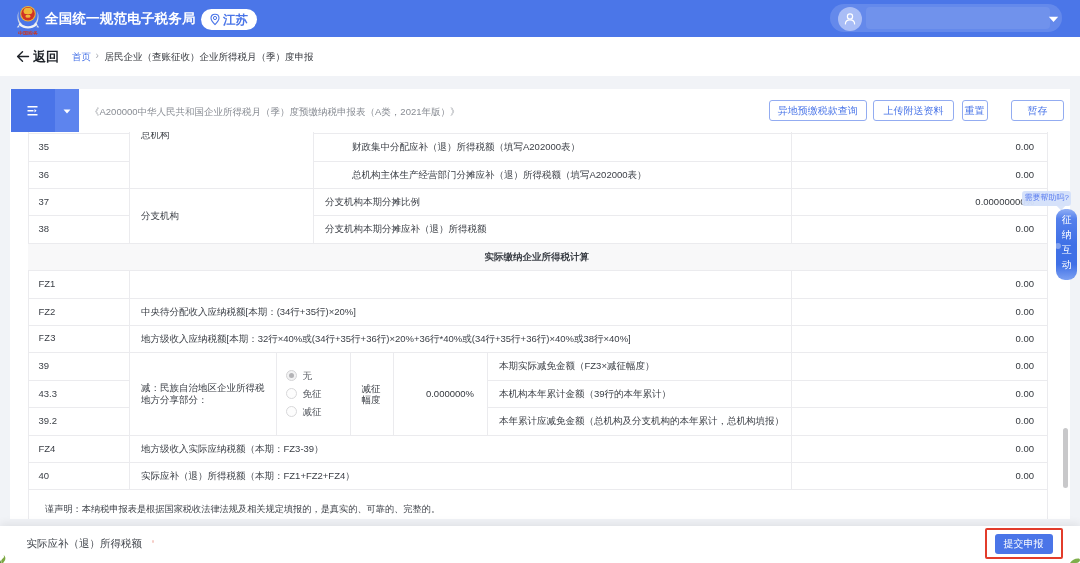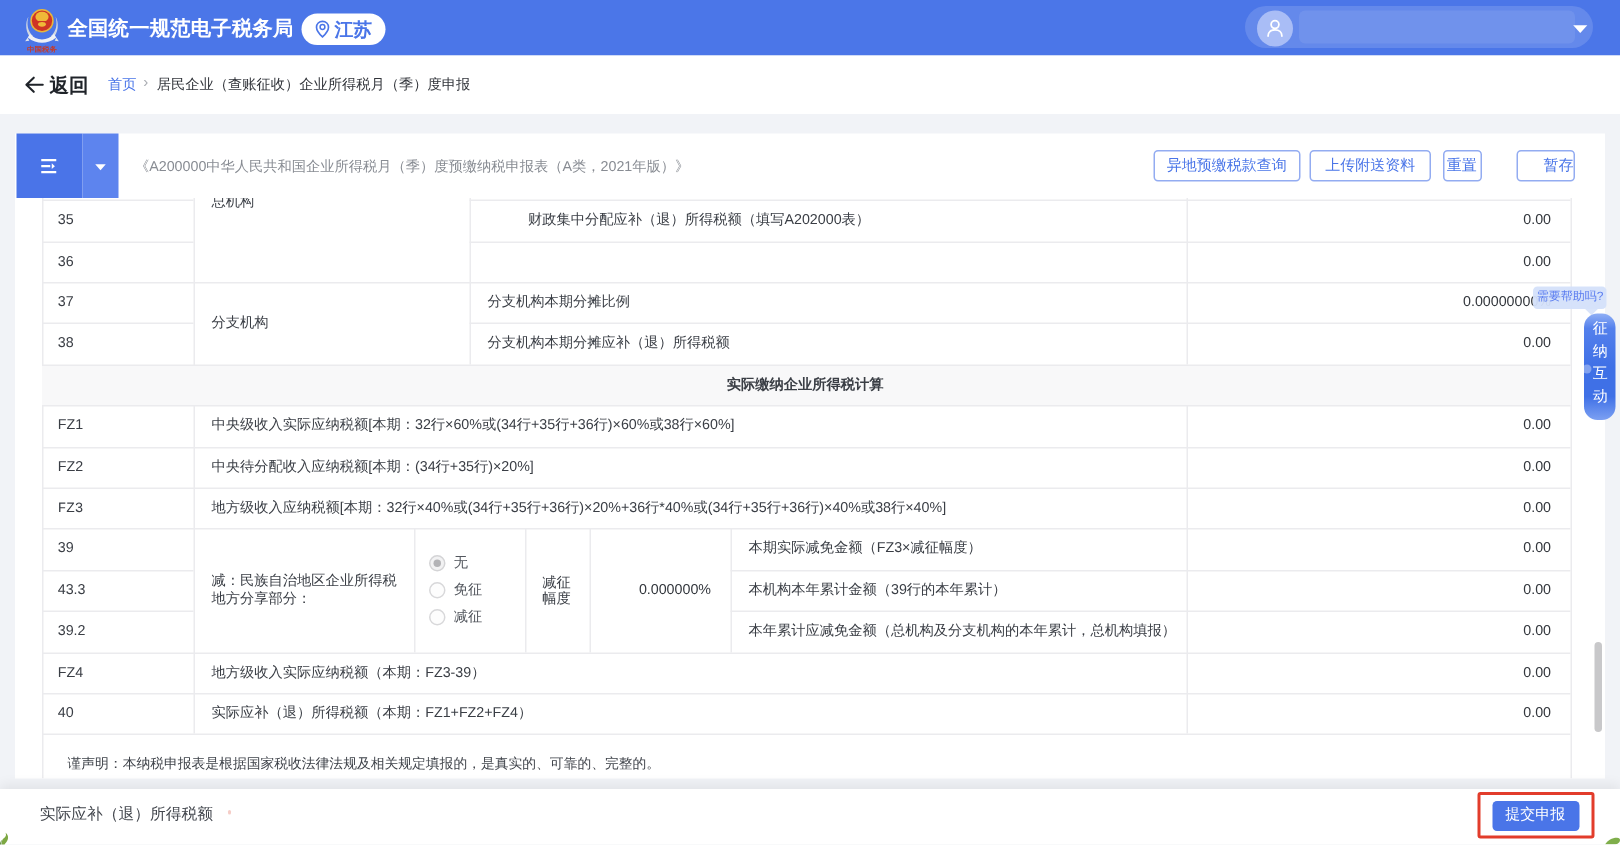--- a/index.html
+++ b/index.html
@@ -70,21 +70,21 @@
 </svg>
 <svg class="abs" style="left:63px;top:109px;" width="8" height="5" viewBox="0 0 8 5">
   <path d="M0.5 0.5 L4 4.5 L7.5 0.5 Z" fill="#fff"></path>
 </svg>
 
 <div class="t" style="left:90px;top:106.5px;font-size:9.5px;color:#888c93;">《A200000中华人民共和国企业所得税月（季）度预缴纳税申报表（A类，2021年版）》</div>
 
 <div class="t" style="left:768.5px;top:100px;width:98.5px;height:20.5px;border:1px solid #93acf1;border-radius:3px;box-sizing:border-box;font-size:10px;color:#4a75e8;text-align:center;line-height:19px;">异地预缴税款查询</div>
 <div class="t" style="left:873px;top:100px;width:81px;height:20.5px;border:1px solid #93acf1;border-radius:3px;box-sizing:border-box;font-size:10px;color:#4a75e8;text-align:center;line-height:19px;">上传附送资料</div>
 <div class="t" style="left:961.5px;top:100px;width:26px;height:20.5px;border:1px solid #93acf1;border-radius:3px;box-sizing:border-box;font-size:10px;color:#4a75e8;text-align:center;line-height:19px;">重置</div>
-<div class="t" style="left:1011px;top:100px;width:39px;height:20.5px;border:1px solid #93acf1;border-radius:3px;box-sizing:border-box;font-size:10px;color:#4a75e8;text-align:right;line-height:19px;">暂存</div>
+<div class="t" style="left:1011px;top:100px;width:53px;height:20.5px;border:1px solid #93acf1;border-radius:3px;box-sizing:border-box;font-size:10px;color:#4a75e8;text-align:center;line-height:19px;">暂存</div>
 
 <div id="tbl" class="abs" style="left:0;top:131.5px;width:1080px;height:387.5px;overflow:hidden;">
 
 <div class="hline" style="left:27.5px;top:1.7px;width:101.5px;"></div>
 <div class="hline" style="left:313px;top:1.7px;width:734px;"></div>
 <div class="hline" style="left:27.5px;top:29.1px;width:101.5px;"></div>
 <div class="hline" style="left:313px;top:29.1px;width:734px;"></div>
 <div class="hline" style="left:27.5px;top:56.5px;width:1019.5px;"></div>
 <div class="hline" style="left:27.5px;top:83.9px;width:101.5px;"></div>
 <div class="hline" style="left:313px;top:83.9px;width:734px;"></div>
@@ -127,23 +127,23 @@
 <div class="t c9" style="left:38.5px;top:284.6px;">39.2</div>
 <div class="t c9" style="left:38.5px;top:312px;">FZ4</div>
 <div class="t c9" style="left:38.5px;top:339.4px;">40</div>
 
 <div class="t c9" style="left:141px;top:-1.2px;">总机构</div>
 <div class="t c9" style="left:141px;top:79.2px;">分支机构</div>
 <div class="t c9" style="left:141px;top:251.3px;">减：民族自治地区企业所得税</div>
 <div class="t c9" style="left:141px;top:263.6px;">地方分享部分：</div>
 
 <div class="t c9" style="left:352px;top:10.6px;">财政集中分配应补（退）所得税额（填写A202000表）</div>
+<div class="t c9" style="left:352px;top:38px;">总机构主体生产经营部门分摊应补（退）所得税额（填写A202000表）</div>
 <div class="t c9" style="left:325px;top:65.4px;">分支机构本期分摊比例</div>
 <div class="t c9" style="left:325px;top:92.8px;">分支机构本期分摊应补（退）所得税额</div>
-<div class="t c9" style="left:141px;top:147.6px;">中央级收入实际应纳税额[本期：32行×60%或(34行+35行+36行)×60%或38行×60%]</div>
 <div class="t c9" style="left:141px;top:175px;">中央待分配收入应纳税额[本期：(34行+35行)×20%]</div>
 <div class="t c9" style="left:141px;top:202.4px;">地方级收入应纳税额[本期：32行×40%或(34行+35行+36行)×20%+36行*40%或(34行+35行+36行)×40%或38行×40%]</div>
 <div class="t c9" style="left:499px;top:229.8px;">本期实际减免金额（FZ3×减征幅度）</div>
 <div class="t c9" style="left:499px;top:257.2px;">本机构本年累计金额（39行的本年累计）</div>
 <div class="t c9" style="left:499px;top:284.6px;">本年累计应减免金额（总机构及分支机构的本年累计，总机构填报）</div>
 <div class="t c9" style="left:141px;top:312px;">地方级收入实际应纳税额（本期：FZ3-39）</div>
 <div class="t c9" style="left:141px;top:339.4px;text-align:center;">实际应补（退）所得税额（本期：FZ1+FZ2+FZ4）</div>
 
 <div class="abs" style="left:285.5px;top:238.6px;width:11px;height:11px;border:1px solid #d4d4d6;border-radius:50%;box-sizing:border-box;background:#f2f2f3;"></div>
 <div class="abs" style="left:288.5px;top:241.6px;width:5px;height:5px;background:#b3b3b6;border-radius:50%;"></div>

